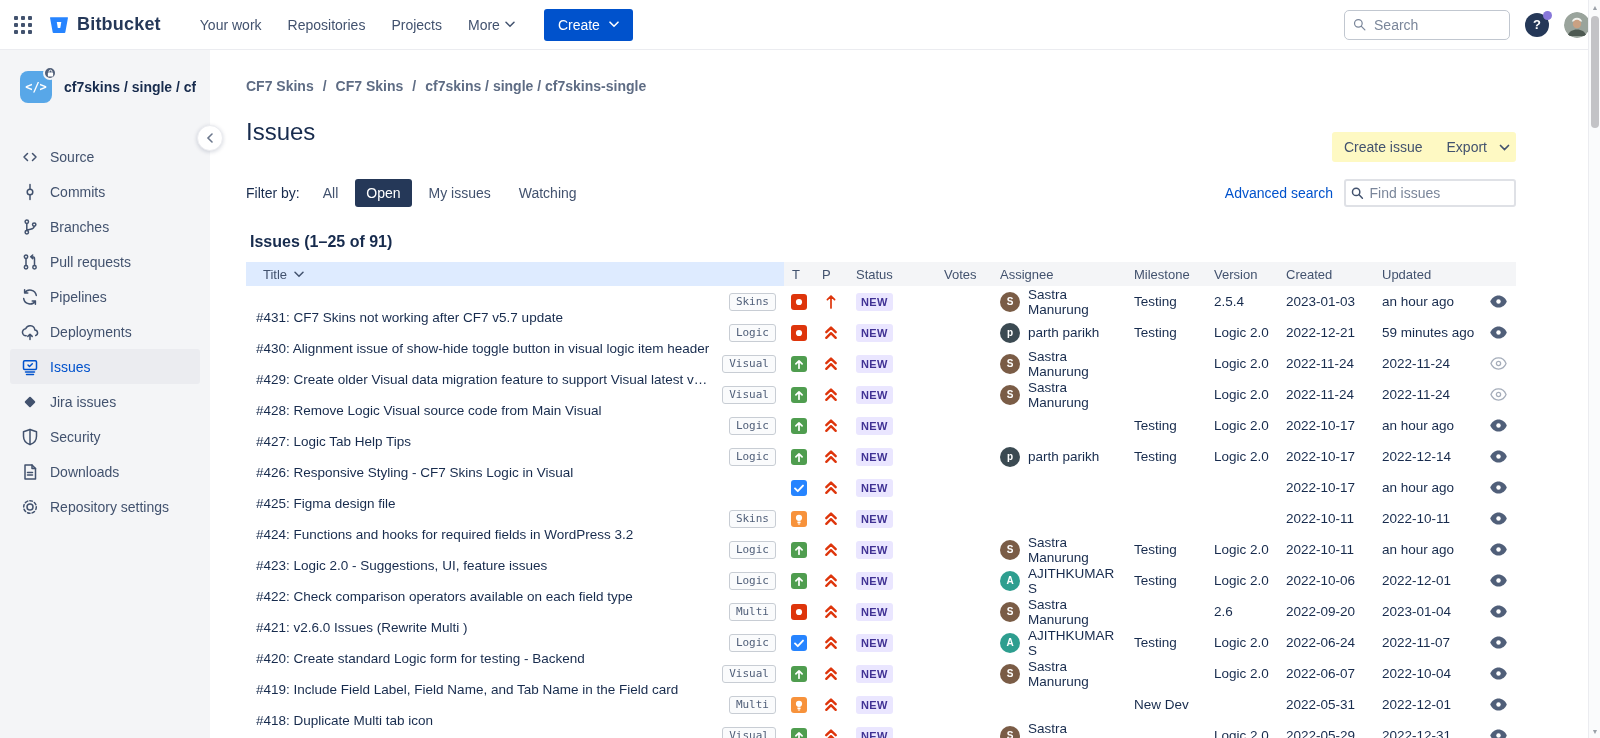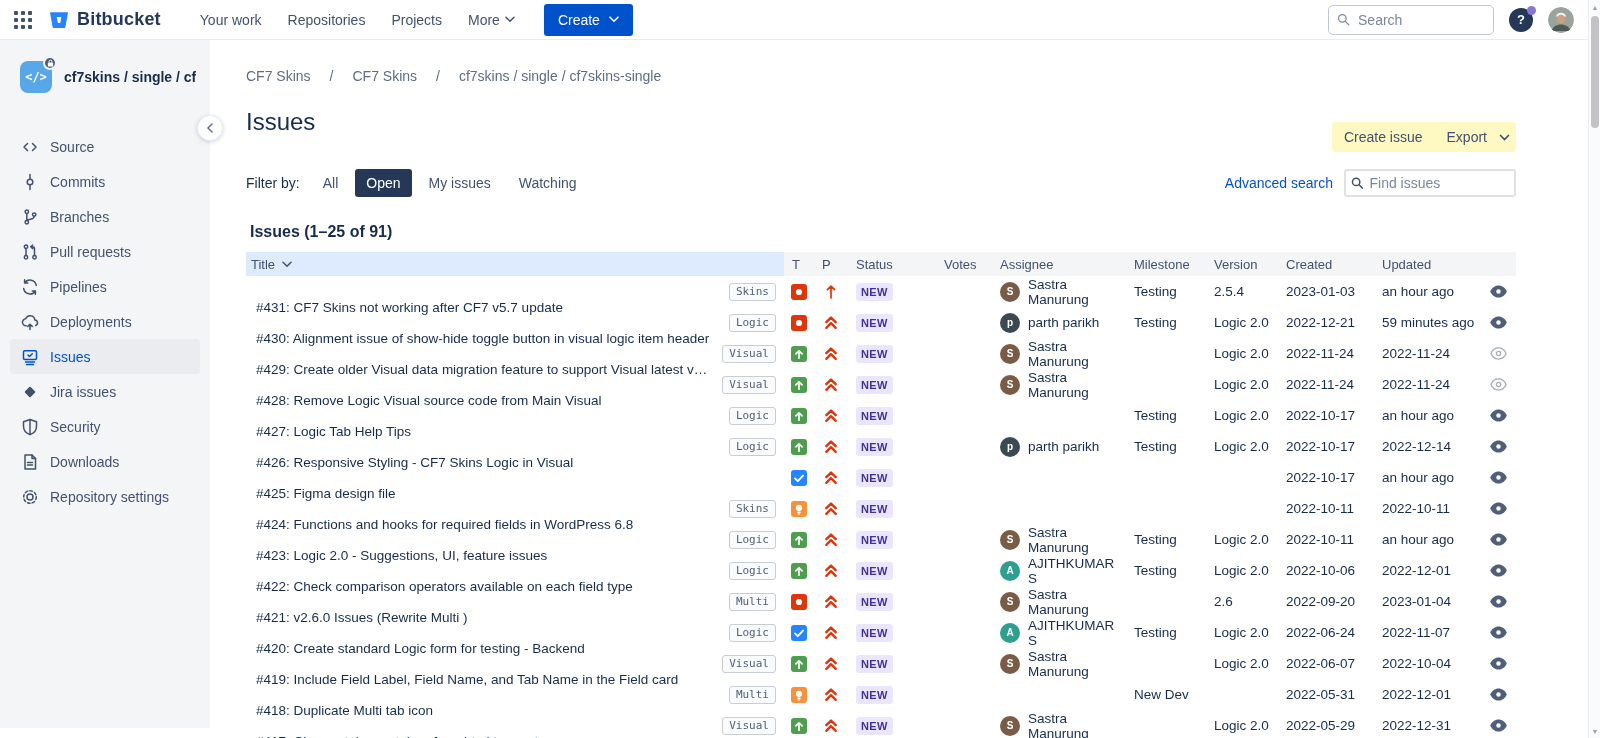--- a/index.html
+++ b/index.html
@@ -2,22 +2,22 @@
 <html><head>
 <meta charset="utf-8">
 <style>
   * { box-sizing: border-box; }
   html,body { margin:0; padding:0; }
   body {
     width:1600px; height:738px; overflow:hidden; background:#fff;
     font-family:"Liberation Sans", sans-serif; color:#172B4D; position:relative;
   }
   
-  .topbar { height:40px; background:#fff; border-bottom:1px solid #EBECF0;
-    display:flex; align-items:center; justify-content:space-between; padding:0 26px 0 14px; position:relative; z-index:5; }
+  .topbar { height:50px; background:#fff; border-bottom:1px solid #EBECF0;
+    display:flex; align-items:center; justify-content:space-between; padding:0 10px 0 14px; position:relative; z-index:5; }
   .topbar-left { display:flex; align-items:center; }
   .apps-grid { color:#42526E; display:flex; margin-right:16px; cursor:pointer; }
   .brand { display:flex; align-items:center; gap:7px; margin-right:26px; cursor:pointer; text-decoration:none; }
   .brand-text { font-size:18px; font-weight:700; color:#253858; letter-spacing:.2px; }
   .topnav-link { font-size:14px; font-weight:500; color:#42526E; text-decoration:none; margin:0 13px; display:flex; align-items:center; gap:5px; cursor:pointer; }
   .create-btn { background:#0052CC; color:#fff; border:none; border-radius:3px; font-family:inherit;
     font-size:14px; font-weight:500; padding:8px 14px; margin-left:16px; display:flex; align-items:center; gap:9px; cursor:pointer; }
   .topbar-right { display:flex; align-items:center; gap:15px; }
   .search-box { width:166px; height:30px; border:1px solid #C1C7D0; border-radius:5px; background:#fff;
     display:flex; align-items:center; padding:0 8px; gap:6px; color:#7A869A; }
@@ -41,21 +41,21 @@
     background:#fff; border:1px solid #EBECF0; box-shadow:0 1px 4px rgba(9,30,66,.18); color:#6B778C;
     display:flex; align-items:center; justify-content:center; cursor:pointer; z-index:6; padding:0; }
   .side-nav { margin-top:30px; display:flex; flex-direction:column; }
   .side-item { height:35px; margin:0 10px; padding:0 10px; border-radius:3px; display:flex; align-items:center; gap:10px;
     font-size:14px; color:#42526E; cursor:pointer; text-decoration:none; }
   .side-item .s-icon { display:flex; color:#42526E; }
   .side-item.active { background:#EBECF0; color:#0052CC; font-weight:500; }
   .side-item.active .s-icon { color:#0052CC; }
   
   .main { flex:1; padding:28px 84px 0 36px; min-width:0; }
-  .breadcrumb { font-size:14px; color:#5E6C84; display:flex; gap:19px; align-items:flex-start; }
+  .breadcrumb { font-size:14px; color:#5E6C84; display:flex; gap:9px; align-items:flex-start;font-weight:bold; }
   .breadcrumb a { color:#5E6C84; text-decoration:none; cursor:pointer; }
   .crumb-sep { color:#5E6C84; }
   .title-row { margin-top:7px; display:flex; align-items:center; justify-content:space-between; }
   .page-title { font-size:24px; font-weight:500; color:#172B4D; margin:0; }
   .actions-group { display:flex; align-items:center; background:#fef9c3; border-radius:3px; height:30px; padding-right:6px;margin-top:31px; }
   .actions-group button { background:transparent; border:none; font-family:inherit; font-size:14px; font-weight:500;
     color:#42526E; height:30px; padding:0 12px; cursor:pointer; }
   .actions-chevron { color:#42526E; margin-top:2px; display:flex; cursor:pointer; }
   .filter-row { margin-top:17px; display:flex; align-items:center; font-size:14px; }
   .filter-label { color:#172B4D; margin-right:12px; }
@@ -67,21 +67,21 @@
   .find-box { width:172px; height:28px; border:2px solid #DFE1E6; border-radius:3px; background:#fff;
     display:flex; align-items:center; padding:0 5px; gap:4px; color:#172B4D; }
   .find-box input { border:none; outline:none; width:100%; font-family:inherit; font-size:14px; background:transparent; color:#172B4D; }
   .find-box input::placeholder { color:#7A869A; }
   .list-heading { margin:26px 4px 0; font-size:16px; font-weight:700; color:#172B4D; }
   
   .issues-table { margin-top:11px; }
   .tgrid { display:grid; grid-template-columns:1fr 30px 34px 88px 56px 134px 80px 72px 96px 106px 36px; align-items:center; }
   .thead { background:#F4F5F7; height:24px; font-size:13px; color:#42526E; font-weight:500; }
   .th { padding-left:8px; cursor:pointer; }
-  .th-title { background:#DEEBFF; height:100%; display:flex; align-items:center; gap:7px; padding-left:5px; color:#42526E; }
+  .th-title { background:#DEEBFF; height:100%; display:flex; align-items:center; gap:7px; padding-left:17px; color:#42526E; }
   .trow { height:31px; font-size:13.5px; color:#172B4D; }
   .cell-title { display:flex; align-items:center; padding-left:10px; padding-right:8px; gap:8px; overflow:hidden; }
   .issue-link { color:#172B4D; text-decoration:none; white-space:nowrap; overflow:hidden; text-overflow:ellipsis; cursor:pointer;margin-top:32px; }
   .kind-badge { margin-left:auto; flex-shrink:0; font-family:"DejaVu Sans Mono", monospace; font-size:11px; color:#505F79;
     background:#FAFBFC; border:1px solid #C8CDD4; border-radius:3px; padding:1px 6px 2px; cursor:pointer; text-decoration:none; }
   .cell-icon { display:flex; justify-content:center; }
   .cell { padding-left:8px; white-space:nowrap; overflow:hidden; }
   .status-badge { display:inline-block; font-size:11px; font-weight:700; letter-spacing:.3px;
     border-radius:3px; padding:3px 5px; }
   .cell-assignee { display:flex; align-items:center; gap:8px; padding-left:8px; overflow:hidden; }
@@ -581,21 +581,21 @@
     <div class="cell">an hour ago</div>
     <div class="cell-eye">
       <svg width="17" height="13" viewBox="0 0 16 12">
                 <path d="M8 .3C4.6.3 1.7 2.5.2 6c1.5 3.5 4.4 5.7 7.8 5.7S14.5 9.5 15.8 6C14.5 2.5 11.4.3 8 .3z" fill="#505F79"></path>
                 <circle cx="8" cy="6" r="2.1" fill="#fff"></circle>
               </svg>
     </div>
           </div>
           <div class="tgrid trow">
     <div class="cell-title">
-      <a class="issue-link">#424: Functions and hooks for required fields in WordPress 6.8</a>
+      <a class="issue-link">#424: Functions and hooks for required fields in WordPress 3.2</a>
               <a class="kind-badge">Skins</a>
     </div>
     <div class="cell-icon">
               <svg width="16" height="16">
                 <rect width="16" height="16" rx="3" fill="#F7923B"></rect>
                 <circle cx="8" cy="6.8" r="3.1" fill="#fff"></circle>
                 <rect x="6.4" y="10.6" width="3.2" height="1.6" rx=".5" fill="#fff"></rect>
                 <rect x="6.9" y="12.6" width="2.2" height="1" rx=".4" fill="#fff"></rect>
               </svg>
             </div>

